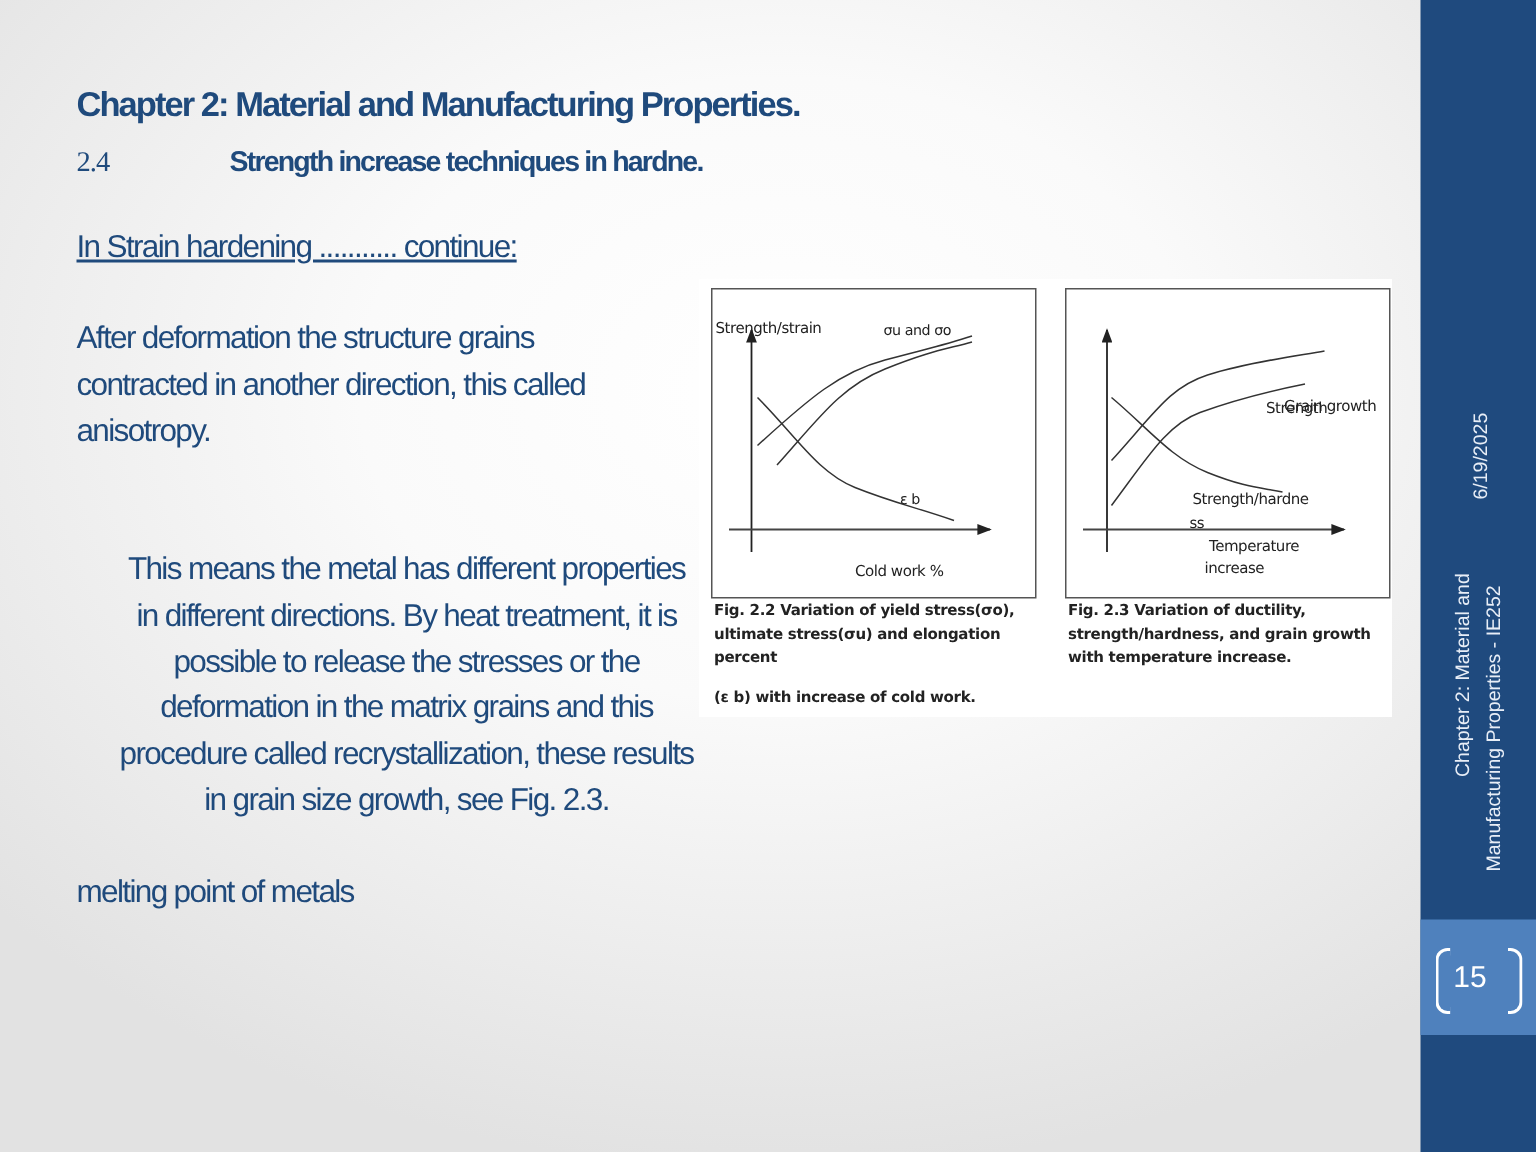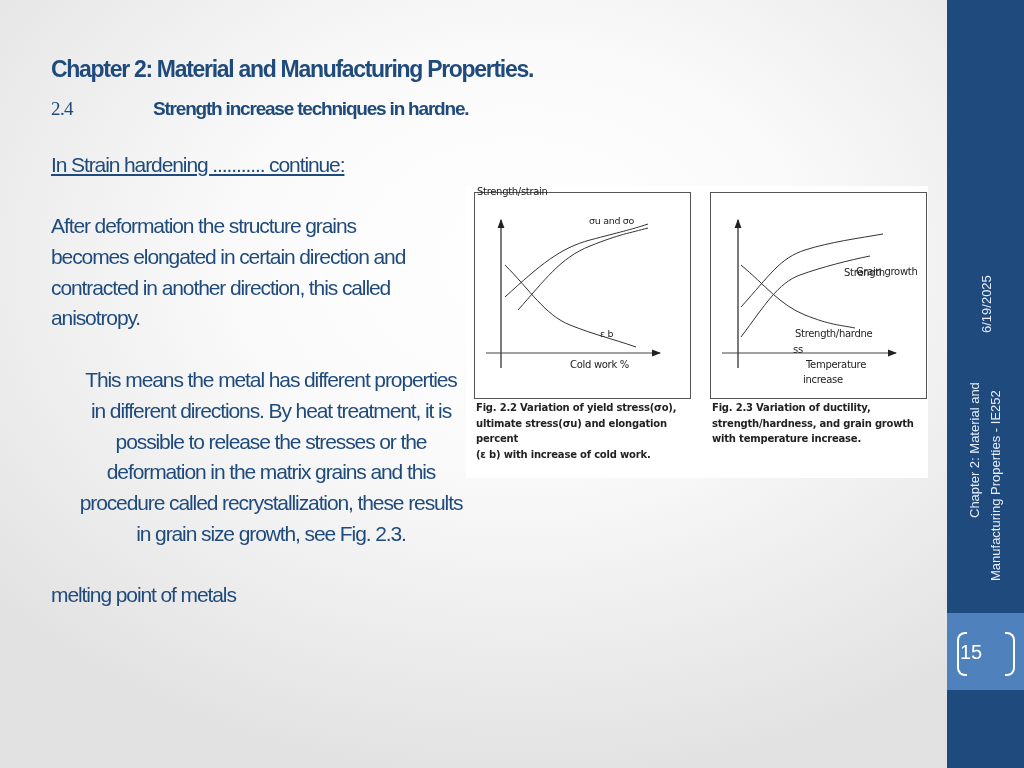--- a/index.html
+++ b/index.html
@@ -56,39 +56,38 @@
     position: absolute; left: 947px; top: 613px; width: 77px; height: 77px;
     background: #4f81bd;
   }
   .bracket {
     position: absolute; top: 632px; width: 8px; height: 40px;
     border: 2px solid #ffffff;
   }
   .bracket.left { left: 957px; border-right: none; border-radius: 8px 0 0 8px; }
   .bracket.right { left: 1005px; border-left: none; border-radius: 0 8px 8px 0; }
   .page-num {
-    position: absolute; left: 960px; top: 641px; width: 40px; text-align: left;
+    position: absolute; left: 960px; top: 641px; width: 40px; text-align: center;
     font-size: 20px; color: #ffffff;
   }
   .rot {
     position: absolute; transform-origin: left top; transform: rotate(-90deg);
     color: #e8eef7; font-size: 13px; white-space: nowrap; line-height: 21px;
   }
 </style>
 </head>
 <body>
 
 <div class="title">Chapter 2: Material and Manufacturing Properties.</div>
 <div class="subtitle-num">2.4</div>
 <div class="subtitle-text">Strength increase techniques in hardne.</div>
 <div class="section-head">In Strain hardening ........... continue:</div>
 
 <div class="para" style="top:211px;">
   <span>After deformation the structure grains</span>
-  <span>becomes elongated in certain direction and</span>
   <span>contracted in another direction, this called</span>
   <span>anisotropy.</span>
 </div>
 
 <div class="para" style="top:365px;text-align:center;">
   <span>This means the metal has different properties</span>
   <span>in different directions. By heat treatment, it is</span>
   <span>possible to release the stresses or the</span>
   <span>deformation in the matrix grains and this</span>
   <span>procedure called recrystallization, these results</span>
@@ -128,30 +127,30 @@
     <line x1="722" y1="353" x2="896" y2="353" stroke="#444" stroke-width="1.2" marker-end="url(#arr)"></line>
   </g>
 
   <path d="M741,307 C770,275 780,258 805,250 S860,238 883,234" fill="none" stroke="#333" stroke-width="1"></path>
 
   <path d="M741,337 C765,305 778,283 800,275 S850,260 870,256" fill="none" stroke="#333" stroke-width="1"></path>
 
   <path d="M741,265 C765,285 780,305 805,315 S840,325 855,328" fill="none" stroke="#333" stroke-width="1"></path>
 </svg>
 
-<div class="fig-label" style="left:477px; top:186px;">Strength/strain</div>
+<div class="fig-label" style="left:477px; top:214px;">Strength/strain</div>
 <div class="fig-label" style="left:589px; top:215px; font-size:9.5px;">σu and σo</div>
 <div class="fig-label" style="left:600px; top:328px; font-size:9.5px;">ε b</div>
-<div class="fig-label" style="left:570px; top:359px;">Cold work %</div>
+<div class="fig-label" style="left:570px; top:376px;">Cold work %</div>
 
 <div class="fig-caption" style="left:476px; top:400px;">
   <span>Fig. 2.2 Variation of yield stress(σo),</span>
   <span>ultimate stress(σu) and elongation</span>
   <span>percent</span>
-  <span style="">(ε b) with increase of cold work.</span>
+  <span style="margin-top:11px;">(ε b) with increase of cold work.</span>
 </div>
 
 <div class="fig-label" style="left:856px; top:226px;margin-top:40px;">Grain growth</div>
 <div class="fig-label" style="left:844px; top:267px;">Strength</div>
 <div class="fig-label" style="left:795px; top:328px;">Strength/hardne</div>
 <div class="fig-label" style="left:793px; top:344px;">ss</div>
 <div class="fig-label" style="left:806px; top:359px;">Temperature</div>
 <div class="fig-label" style="left:803px; top:374px;">increase</div>
 
 <div class="fig-caption" style="left:712px; top:400px;">

